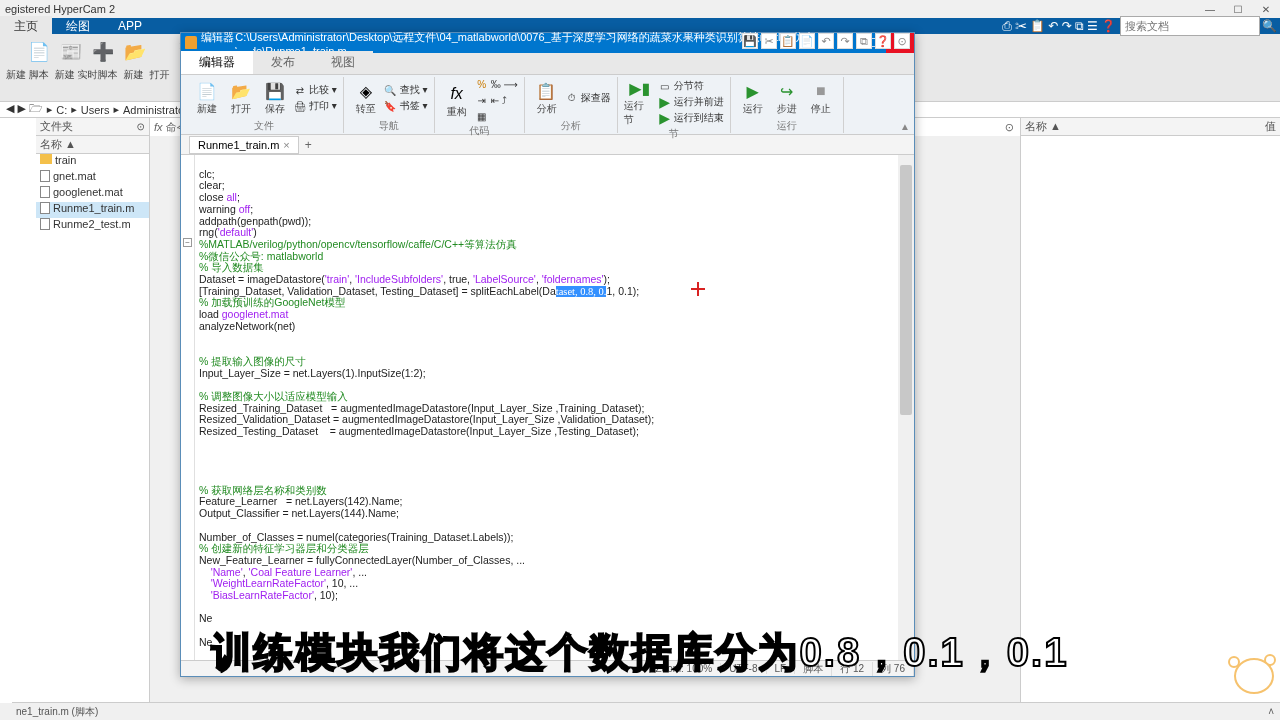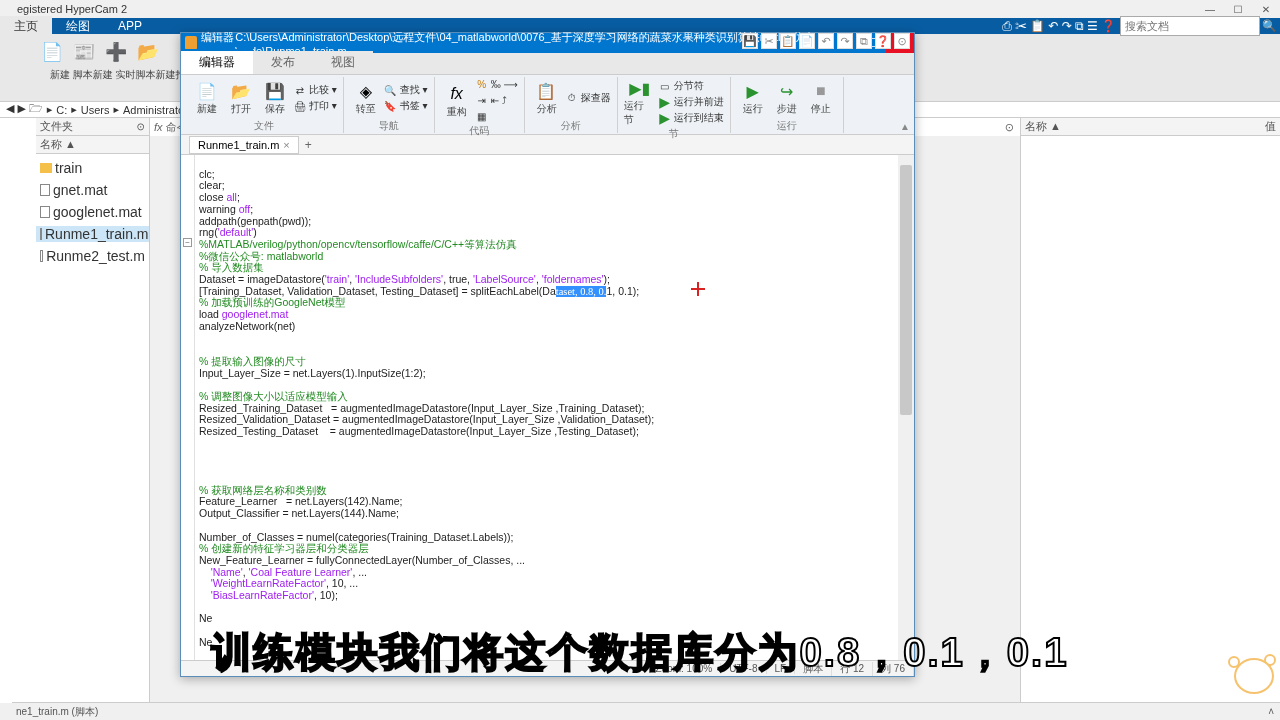--- a/index.html
+++ b/index.html
@@ -1,37 +1,37 @@
 <!DOCTYPE html>
 <html><head>
 <meta charset="utf-8">
 <style>
 * { margin:0; padding:0; box-sizing:border-box; font-family:"Microsoft YaHei","Segoe UI",Arial,sans-serif; }
 body { width:1280px; height:720px; background:#f0f0f0; overflow:hidden; position:relative; font-size:12px; }
-.title-bar { height:18px; background:#f0f0f0; display:flex; align-items:center; padding-left:5px; font-size:11px; color:#333;margin-left:12px; }
+.title-bar { height:18px; background:#f0f0f0; display:flex; align-items:center; padding-left:5px; font-size:11px; color:#333; }
 .title-bar .win-btns { margin-left:auto; display:flex; }
 .title-bar .win-btn { width:28px; height:18px; display:flex; align-items:center; justify-content:center; color:#555; font-size:10px; cursor:pointer; }
 .main-ribbon { height:16px; background:#085da2; display:flex; align-items:center; }
 .main-ribbon .tab { padding:2px 14px; color:#fff; font-size:12px; }
 .main-ribbon .tab.active { background:#e8e8e8; color:#333; }
 .main-toolbar { height:68px; background:#e8e8e8; border-bottom:1px solid #ccc; display:flex; align-items:flex-start; padding:4px 6px; }
 .tool-group { display:flex; flex-direction:column; align-items:center; margin-right:10px; }
 .tool-group .icons { display:flex; gap:4px; }
 .tool-icon { width:28px; height:28px; display:flex; align-items:center; justify-content:center; font-size:18px; }
 .tool-label { font-size:10px; color:#444; margin-top:2px; }
 .search-box { margin-left:auto; display:flex; align-items:center; }
 .search-box input { width:140px; height:20px; border:1px solid #aaa; padding:0 4px; font-size:11px; }
 .search-box .mag { width:20px; height:20px; display:flex; align-items:center; justify-content:center; color:#666; }
 .path-bar { height:16px; background:#fff; border-bottom:1px solid #ccc; display:flex; align-items:center; font-size:11px; color:#333; padding-left:4px; }
 .path-bar span { margin:0 2px; }
 .body-area { display:flex; height:calc(100% - 135px); }
 .left-panel { width:150px; background:#fff; border-right:1px solid #ccc; display:flex; flex-direction:column;padding-left:36px; }
 .panel-header { height:18px; background:#f4f4f4; border-bottom:1px solid #ccc; display:flex; align-items:center; padding:0 4px; font-size:11px; color:#555; }
 .panel-header .close { margin-left:auto; font-size:10px; }
-.panel-row { height:16px; display:flex; align-items:center; padding:0 4px; font-size:14px; color:#333; cursor:pointer;margin-top:6px; }
+.panel-row { height:16px; display:flex; align-items:flex-start; padding:0 4px; font-size:11px; color:#333; cursor:pointer; }
 .panel-row.sel { background:#cde6f7; }
 .panel-row .folder-icon { width:12px; height:10px; background:#f4c04a; margin-right:3px; }
 .panel-row .file-icon { width:10px; height:12px; background:#fff; border:1px solid #888; margin-right:3px; }
 .fx-bar { height:18px; font-size:11px; color:#666; padding-left:4px; display:flex; align-items:center; }
 .right-panel { width:260px; background:#fff; border-left:1px solid #ccc; }
 .editor-window { position:absolute; left:180px; top:32px; width:735px; height:645px; background:#fff; border:1px solid #5a8db8; box-shadow:0 2px 10px rgba(0,0,0,0.3); display:flex; flex-direction:column; z-index:50; }
 .ed-title { height:20px; background:#0076ce; display:flex; align-items:center; color:#fff; font-size:11px; padding-left:4px; }
 .ed-title .icon { width:14px; height:14px; background:#f0a030; border-radius:2px; margin-right:4px; }
 .ed-title .ed-btns { margin-left:auto; display:flex; }
 .ed-title .ed-btn { width:28px; height:20px; display:flex; align-items:center; justify-content:center; color:#fff; font-size:12px; cursor:pointer; }
@@ -108,21 +108,21 @@
 </div>
 
 <div class="main-toolbar">
   <div class="tool-group">
     <div class="icons">
       <div class="tool-icon">📄</div>
       <div class="tool-icon">📰</div>
       <div class="tool-icon">➕</div>
       <div class="tool-icon">📂</div>
     </div>
-    <div style="display:flex;margin-left:44px;">
+    <div style="display:flex;gap:6px;">
       <span class="tool-label">新建
 脚本</span>
       <span class="tool-label">新建
 实时脚本</span>
       <span class="tool-label">新建</span>
       <span class="tool-label">打开</span>
     </div>
   </div>
   <div style="display:flex;flex-direction:column;gap:2px;font-size:10px;color:#333;">
     <div>查找文件</div>

